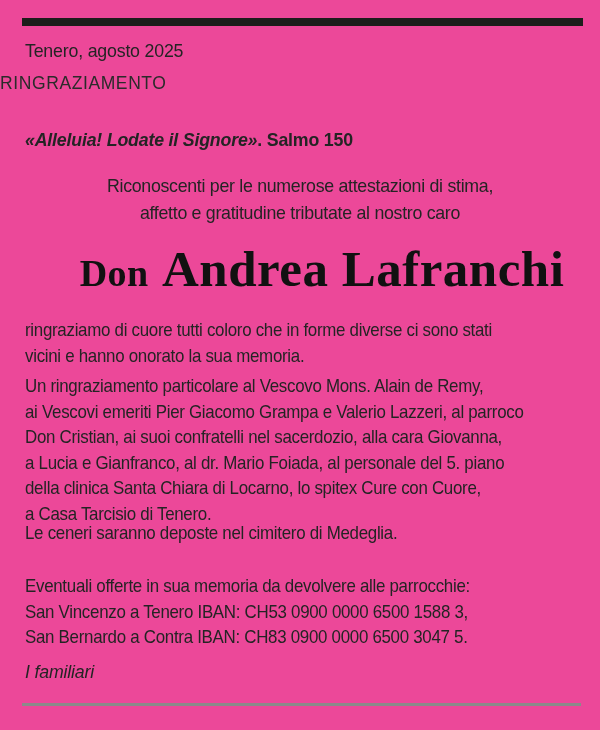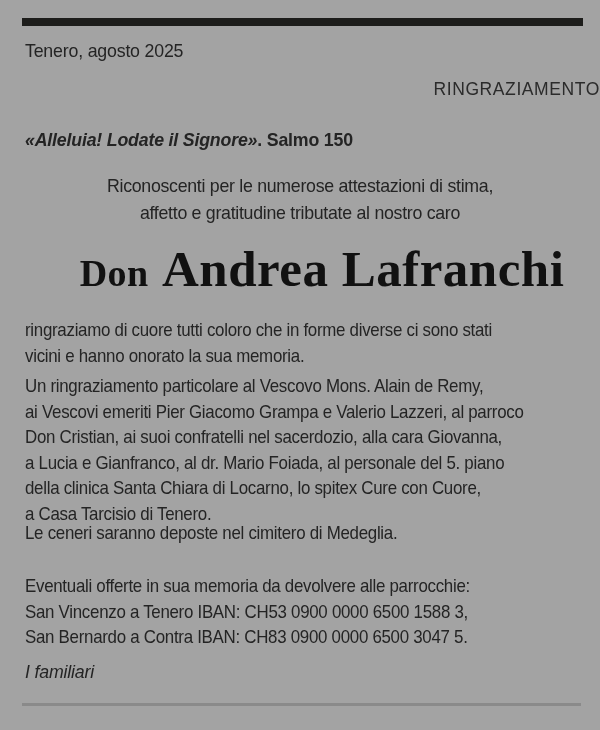--- a/index.html
+++ b/index.html
@@ -1,37 +1,37 @@
 <!DOCTYPE html>
 <html><head>
 <meta charset="utf-8">
 <style>
   html,body{margin:0;padding:0;background:#ffffff;}
   .sheet{
     position:relative;
     width:600px;height:730px;
-    background:#a3a3a3;
+    background:#ec4899;
     color:#242424;
     font-family:"Liberation Sans",sans-serif;
     overflow:hidden;
   }
   .rule-top{
     position:absolute;left:22px;top:18px;
     width:561px;height:8px;
     background:#1d1d1b;
   }
   .dateline{
     position:absolute;left:25px;top:39px;
     font-size:18.5px;line-height:24px;
     letter-spacing:-0.2px;white-space:nowrap;
     transform:scaleX(.96);transform-origin:0 0;
   }
   .section-title{
-    position:absolute;left:0;right:0;top:79px;
-    text-align:right;
+    position:absolute;left:0;right:0;top:73px;
+    text-align:left;
     font-size:17.5px;line-height:20px;
     letter-spacing:0.6px;
     color:#2b2b2b;
   }
   .quote{
     position:absolute;left:25px;top:128px;
     font-size:18.5px;line-height:24px;font-weight:700;
     letter-spacing:-0.2px;white-space:nowrap;
     transform:scaleX(.96);transform-origin:0 0;
   }

